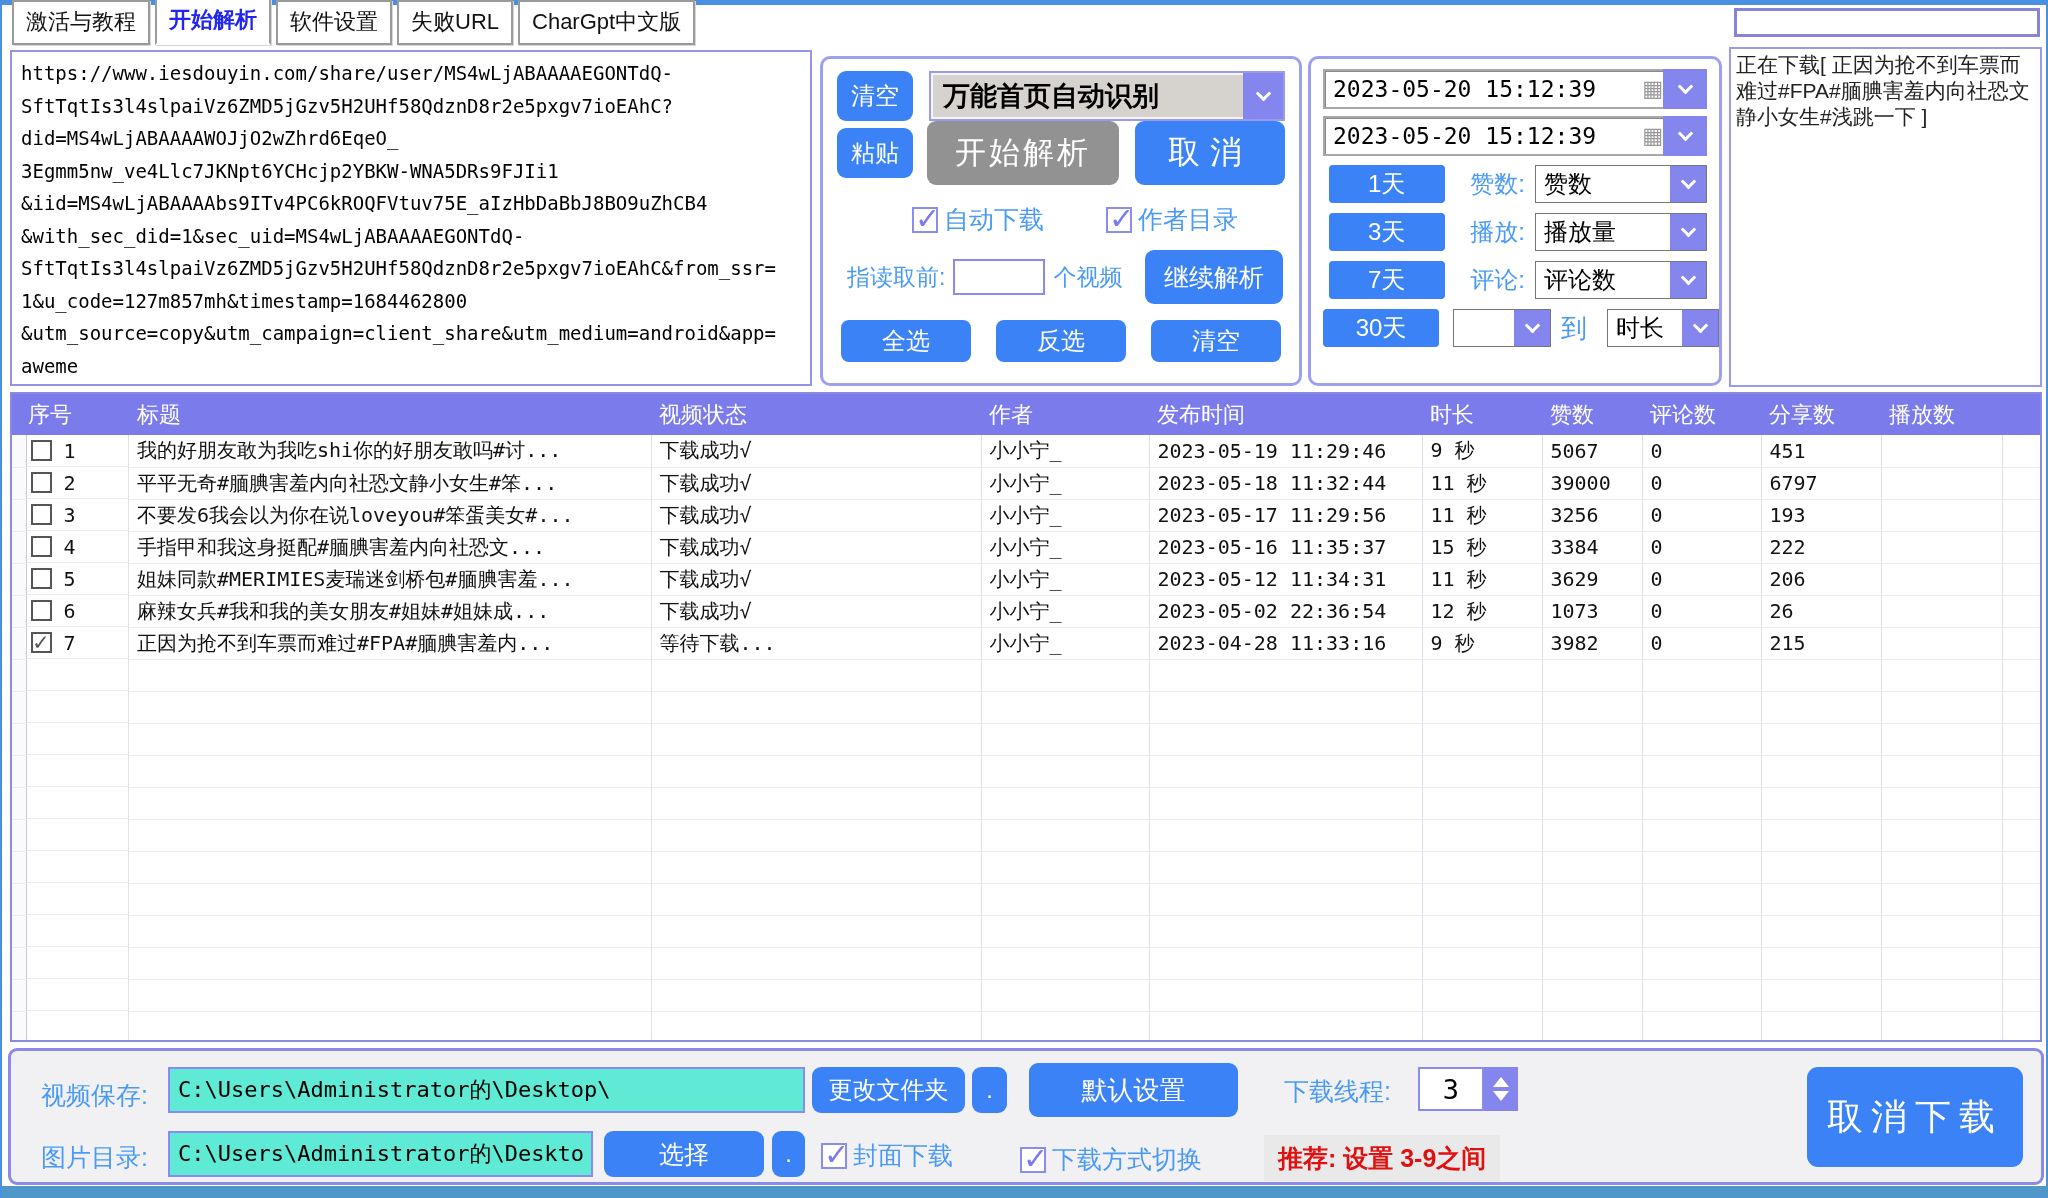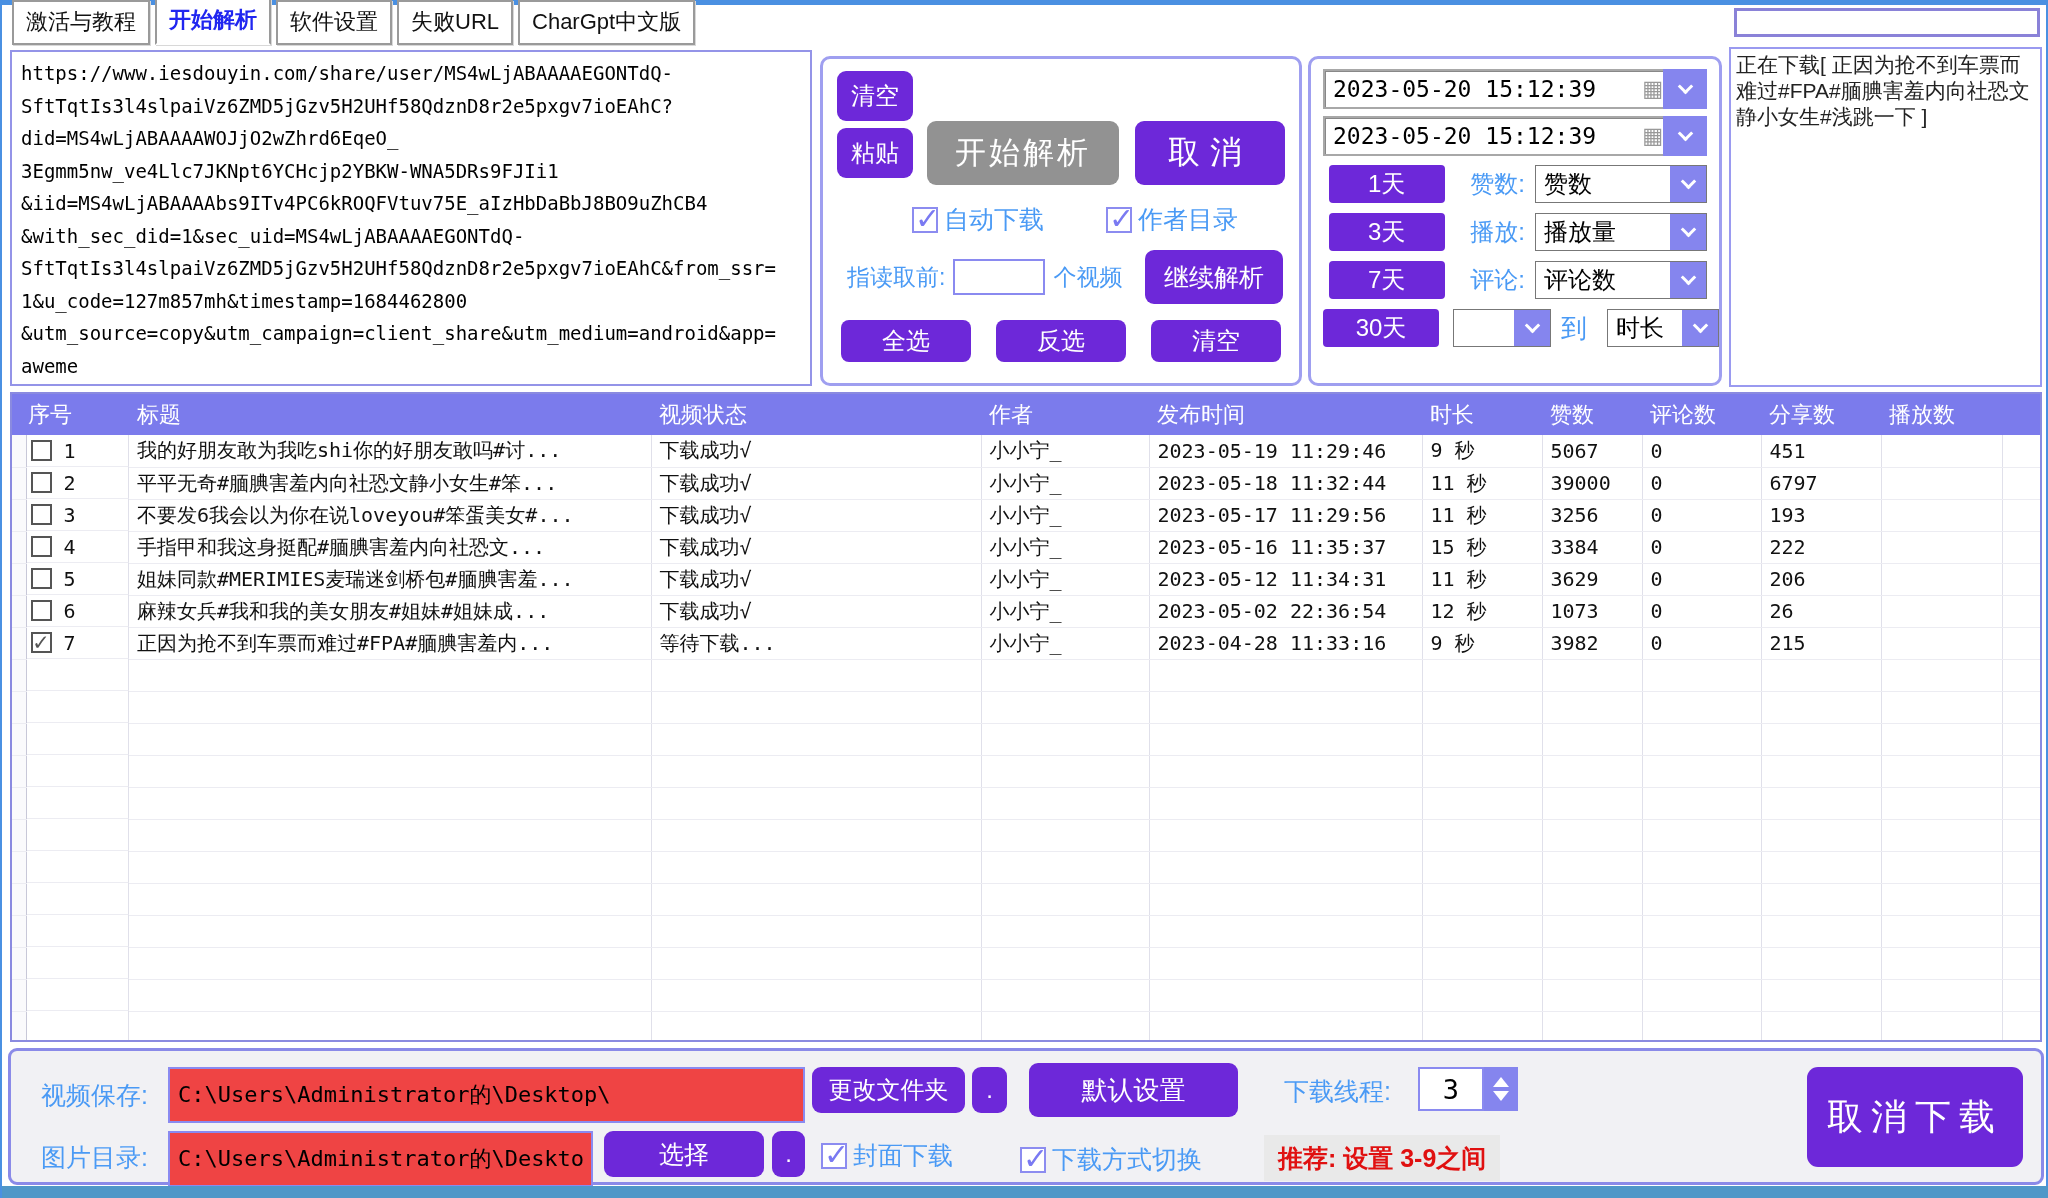--- a/index.html
+++ b/index.html
@@ -17,21 +17,21 @@
   .tab.active { color:#2026f0; font-weight:bold; padding-top:7px; padding-bottom:8px; border-bottom-color:#fff; }
   #topinput { position:absolute; left:1732px; top:8px; width:306px; height:29px;
     border:3px solid #8a82d8; background:#fff; font-size:20px; padding:0 6px; }
 
   
   #urlbox { position:absolute; left:8px; top:50px; width:802px; height:336px;
     border:2px solid #9494e8; background:#fff; padding:5px 9px;
     font-size:19px; line-height:32.5px; color:#000; white-space:pre-wrap; word-break:break-all; overflow:hidden; }
 
   
-  .btn { background:#6d28d9; color:#fff; border:none; border-radius:9px;
+  .btn { background:#3b82f6; color:#fff; border:none; border-radius:9px;
     display:flex; align-items:center; justify-content:center; cursor:pointer;
     font-family:inherit; white-space:nowrap; }
   .btn.gray { background:#929292; }
   .cbx { width:26px; height:26px; background:#fff; border:2px solid #8c8cf0;
     display:inline-flex; align-items:center; justify-content:center; flex:none; position:relative; }
   .cbx.on::before { content:"✓"; color:#7a7af2; font-size:30px; font-weight:bold; position:absolute; left:1px; top:-8px; }
   .bluelabel { color:#4a9af5; }
   .chev { width:11px; height:11px; border-right:3px solid #fff; border-bottom:3px solid #fff;
     transform:rotate(45deg); margin-top:-5px; }
   .chevbtn { background:#8585ee; display:flex; align-items:center; justify-content:center; flex:none; cursor:pointer; }
@@ -98,21 +98,21 @@
   td.seqcell { display:flex; align-items:center; border-right:1px solid #e0e0ea; height:32px; padding-left:4px; }
   .tcbx { width:21px; height:21px; border:2px solid #555; background:#fff; display:inline-flex;
     align-items:center; justify-content:center; margin-right:12px; flex:none; position:relative; }
   .tcbx.on::before { content:"✓"; color:#555; font-size:24px; position:absolute; left:1px; top:-6px; }
 
   
   #bottombar { position:absolute; left:6px; top:1048px; width:2036px; height:137px;
     background:#f1f1f4; border:3px solid #8a8ae8; border-radius:9px; }
   #bottombar .abs { position:absolute; }
   .bblab { font-size:25px; }
-  .pathinput { height:56px; border:2px solid #8a8af0; background:#ef4444; font-size:22px; padding:0 8px;
+  .pathinput { height:46px; border:2px solid #8a8af0; background:#5eead4; font-size:22px; padding:0 8px;
     font-family:"DejaVu Sans Mono","Liberation Mono",monospace; }
   #spinner { display:flex; }
   #spinval { width:66px; height:44px; border:2px solid #8a8af0; background:#fff; display:flex;
     align-items:center; justify-content:center; font-size:27px; }
   #spinarrows { width:34px; height:44px; background:#8585ee; display:flex; flex-direction:column;
     align-items:center; justify-content:center; gap:4px; }
   .tri-up { width:0; height:0; border-left:8px solid transparent; border-right:8px solid transparent; border-bottom:10px solid #fff; }
   .tri-dn { width:0; height:0; border-left:8px solid transparent; border-right:8px solid transparent; border-top:10px solid #fff; }
   .bigbtn { font-size:36px; letter-spacing:8px; border-radius:11px; }
   #recochip { background:#e9e9e9; color:#e01010; font-weight:bold; font-size:25px;
@@ -141,20 +141,26 @@
 &amp;iid=MS4wLjABAAAAbs9ITv4PC6kROQFVtuv75E_aIzHbDaBbJ8BO9uZhCB4
 &amp;with_sec_did=1&amp;sec_uid=MS4wLjABAAAAEGONTdQ-
 SftTqtIs3l4slpaiVz6ZMD5jGzv5H2UHf58QdznD8r2e5pxgv7ioEAhC&amp;from_ssr=
 1&amp;u_code=127m857mh&amp;timestamp=1684462800
 &amp;utm_source=copy&amp;utm_campaign=client_share&amp;utm_medium=android&amp;app=
 aweme</div>
 
   <div id="parsepanel">
     <div class="p-row1">
       <div class="btn" id="btn-clear-top">清空</div>
+      <div class="modeselect">
+        <div class="val">万能首页自动识别</div>
+        <div class="chevbtn">
+            <span class="chev"></span>
+          </div>
+      </div>
     </div>
     <div class="p-row2">
       <div class="btn" id="btn-paste">粘贴</div>
       <div class="btn gray" id="btn-start-parse">开始解析</div>
       <div class="btn" id="btn-cancel-parse">取消</div>
     </div>
     <div class="p-row3">
       <div class="cblab">
         <span class="cbx on"></span>
         <span class="bluelabel">自动下载</span>

